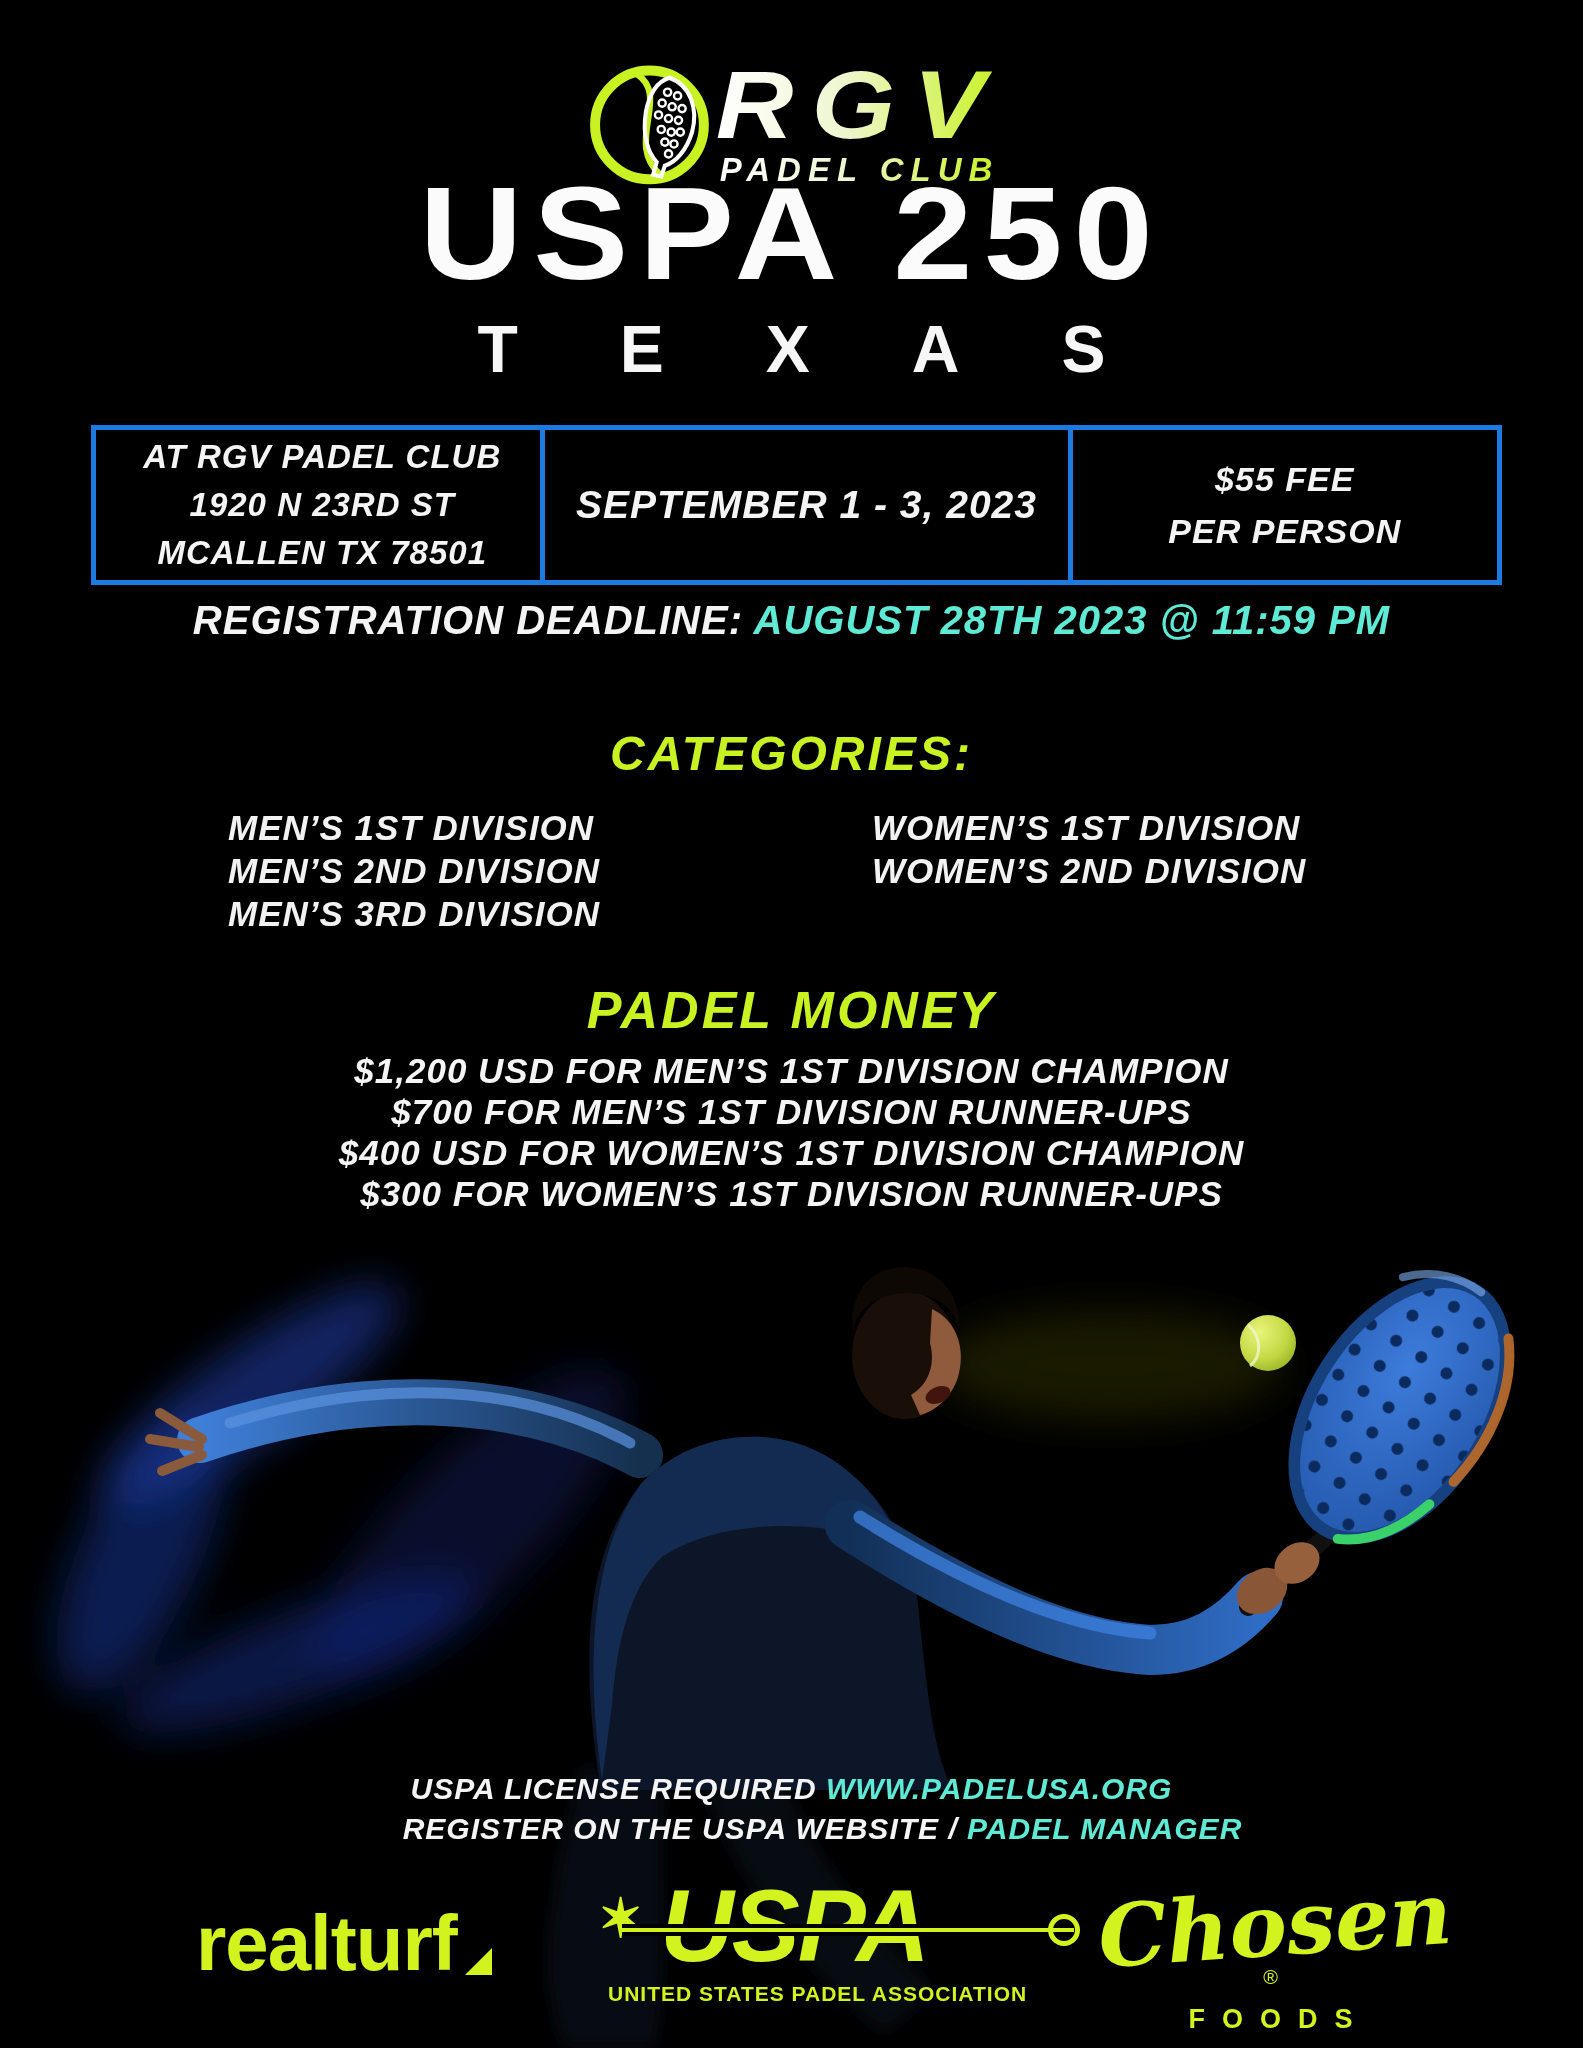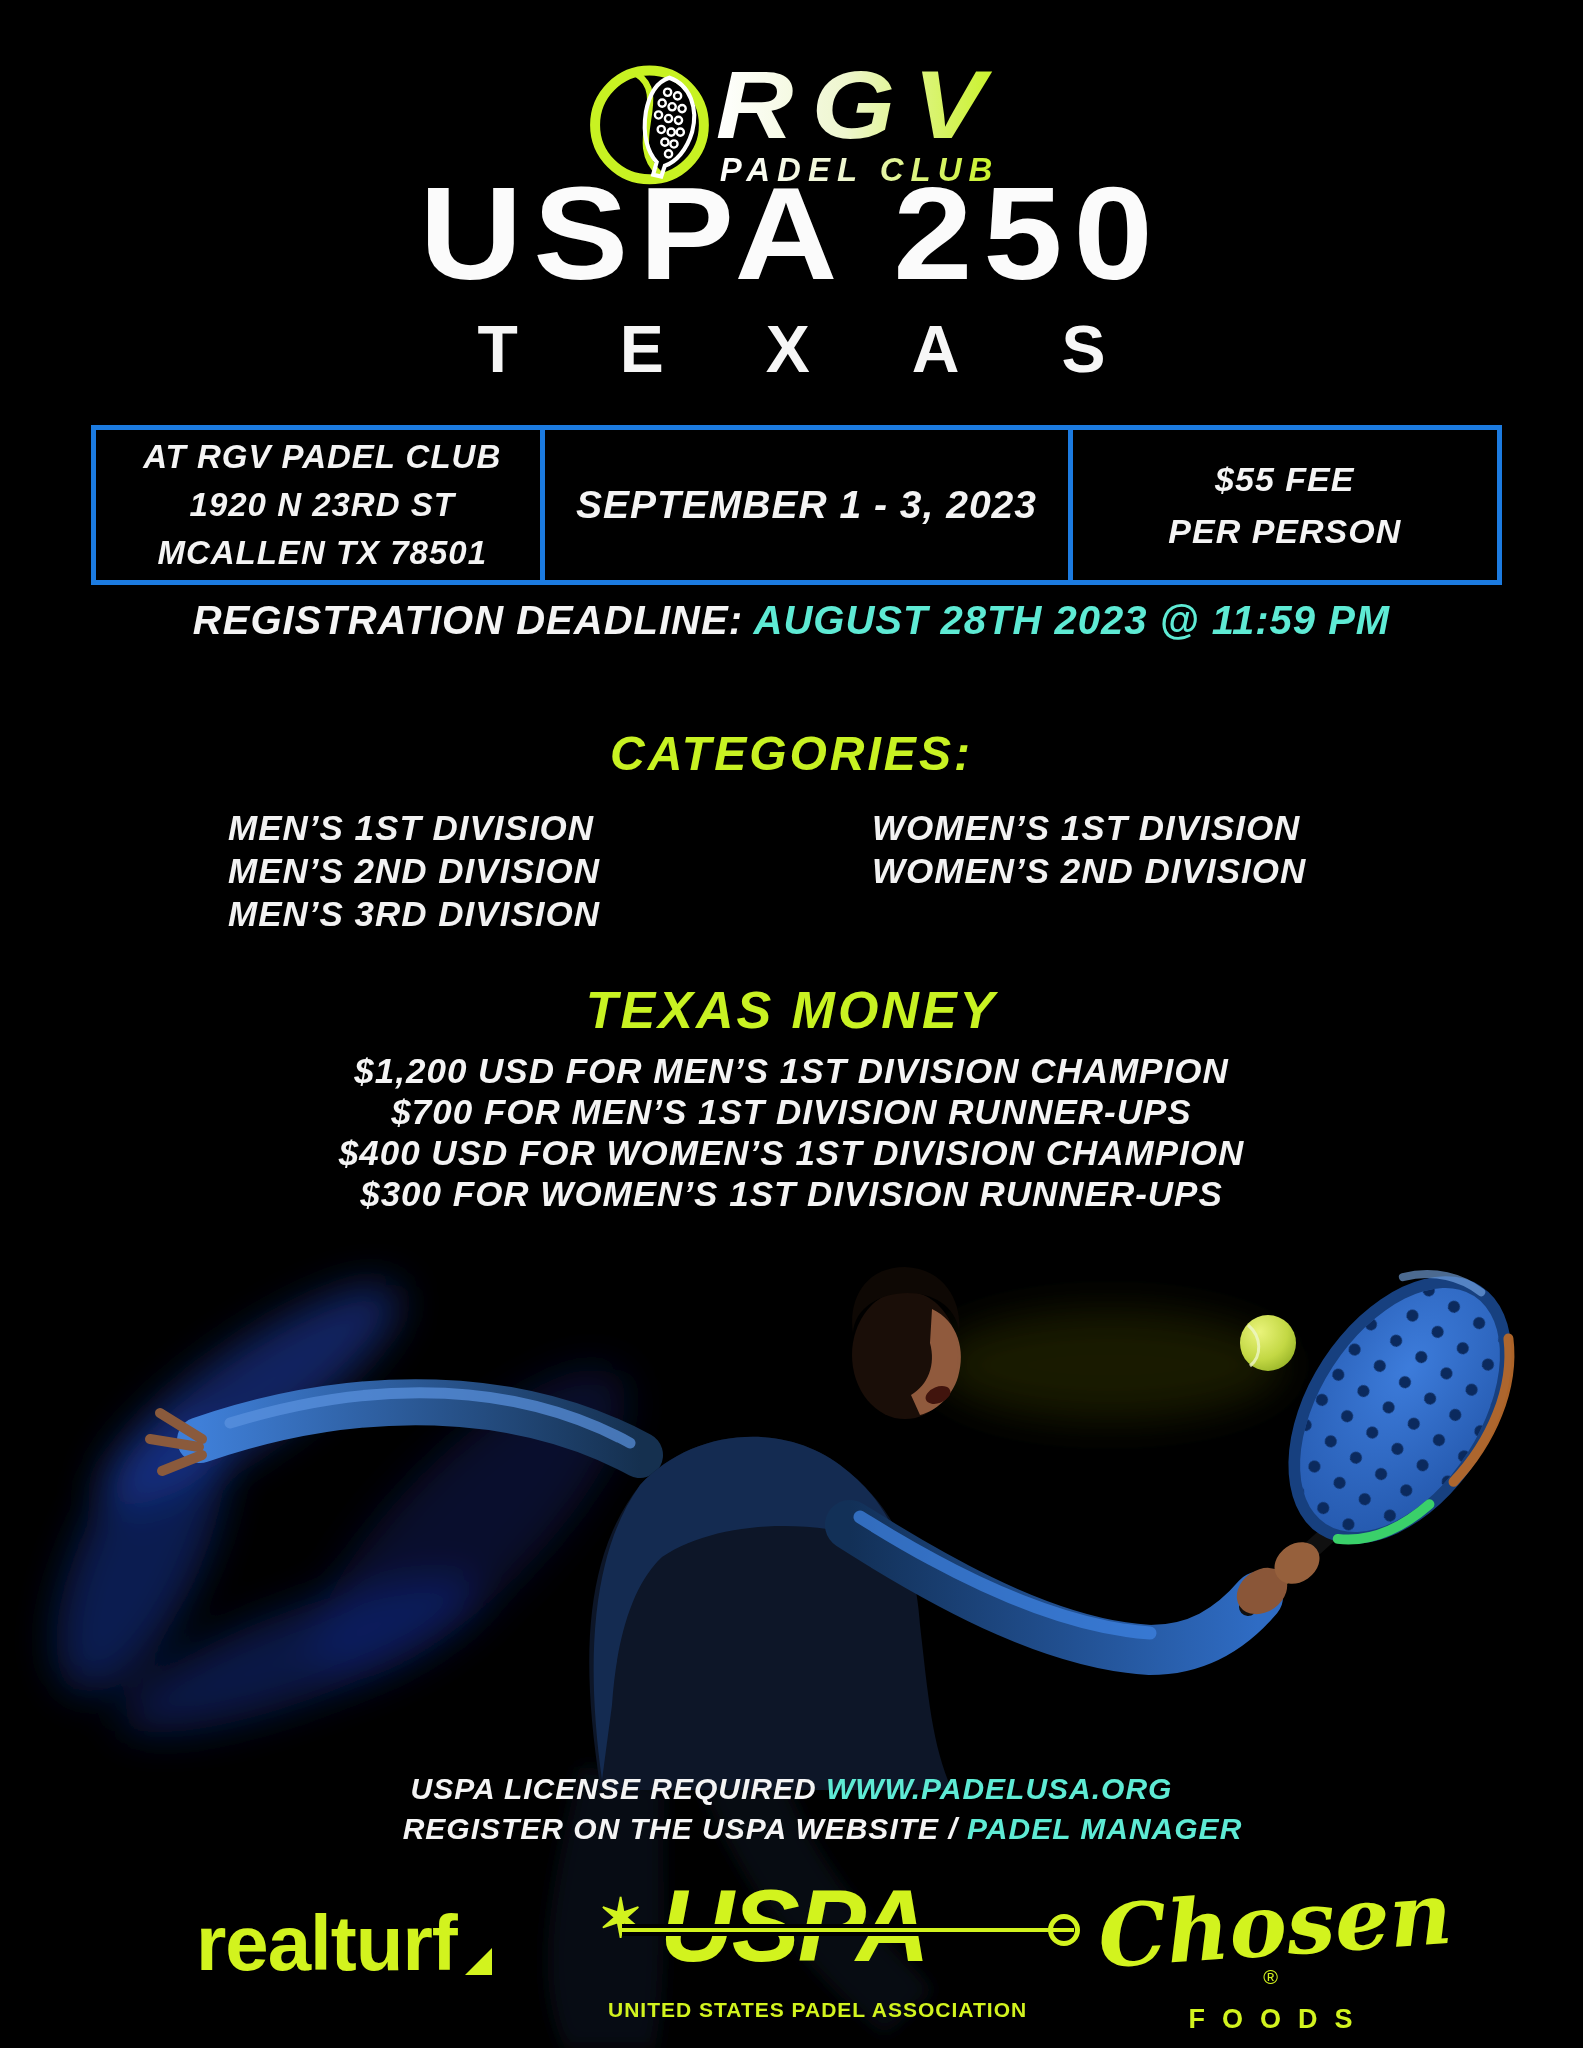--- a/index.html
+++ b/index.html
@@ -71,21 +71,21 @@
   .rt-dot{display:inline-block;width:0;height:0;margin:0 0 14px 8px;
           border-bottom:27px solid #d2f31e;border-left:27px solid transparent;}
   .sp-uspa{position:absolute;left:608px;top:1880px;width:372px;text-align:center;}
   .uspa-word{position:relative;display:inline-block;font-size:102px;font-weight:800;
              font-style:italic;letter-spacing:-2px;line-height:.92;}
   .uspa-star{position:absolute;left:-62px;top:14px;font-size:54px;font-style:normal;}
   .uspa-shaft{position:absolute;left:-38px;top:44px;width:452px;height:12px;background:#000;}
   .uspa-shaft::after{content:"";position:absolute;left:0;top:4px;width:100%;height:4px;background:#d2f31e;}
   .uspa-ball{position:absolute;right:-6px;top:-10px;width:22px;height:22px;border-radius:50%;
              border:5px solid #d2f31e;background:#000;}
-  .uspa-tag{margin-top:24px;font-size:21px;font-weight:bold;letter-spacing:1px;white-space:nowrap;}
+  .uspa-tag{margin-top:8px;font-size:21px;font-weight:bold;letter-spacing:1px;white-space:nowrap;}
   .sp-chosen{position:absolute;left:1098px;top:1884px;width:345px;text-align:center;}
   .chosen-word{font-family:"DejaVu Serif",serif;font-style:italic;font-weight:bold;
                font-size:86px;line-height:.95;transform:rotate(-4deg);display:inline-block;}
   .chosen-reg{font-size:20px;vertical-align:bottom;}
   .chosen-sub{margin-top:15px;font-size:27px;font-weight:bold;letter-spacing:17px;margin-right:-17px;}
 </style>
 </head>
 <body>
 
 <div class="logo">
@@ -142,21 +142,21 @@
 <div class="col col-men">
   <div>MEN’S 1ST DIVISION</div>
   <div>MEN’S 2ND DIVISION</div>
   <div>MEN’S 3RD DIVISION</div>
 </div>
 <div class="col col-women">
   <div>WOMEN’S 1ST DIVISION</div>
   <div>WOMEN’S 2ND DIVISION</div>
 </div>
 
-<div class="prize-heading">TEXAS MONEY</div>
+<div class="prize-heading">PADEL MONEY</div>
 <div class="prize-lines">
   <div>$1,200 USD FOR MEN’S 1ST DIVISION CHAMPION</div>
   <div>$700 FOR MEN’S 1ST DIVISION RUNNER-UPS</div>
   <div>$400 USD FOR WOMEN’S 1ST DIVISION CHAMPION</div>
   <div>$300 FOR WOMEN’S 1ST DIVISION RUNNER-UPS</div>
 </div>
 
 <svg class="photo" viewBox="0 0 1583 823" preserveAspectRatio="none">
   <defs>
     <filter id="b20" x="-60%" y="-60%" width="220%" height="220%">

